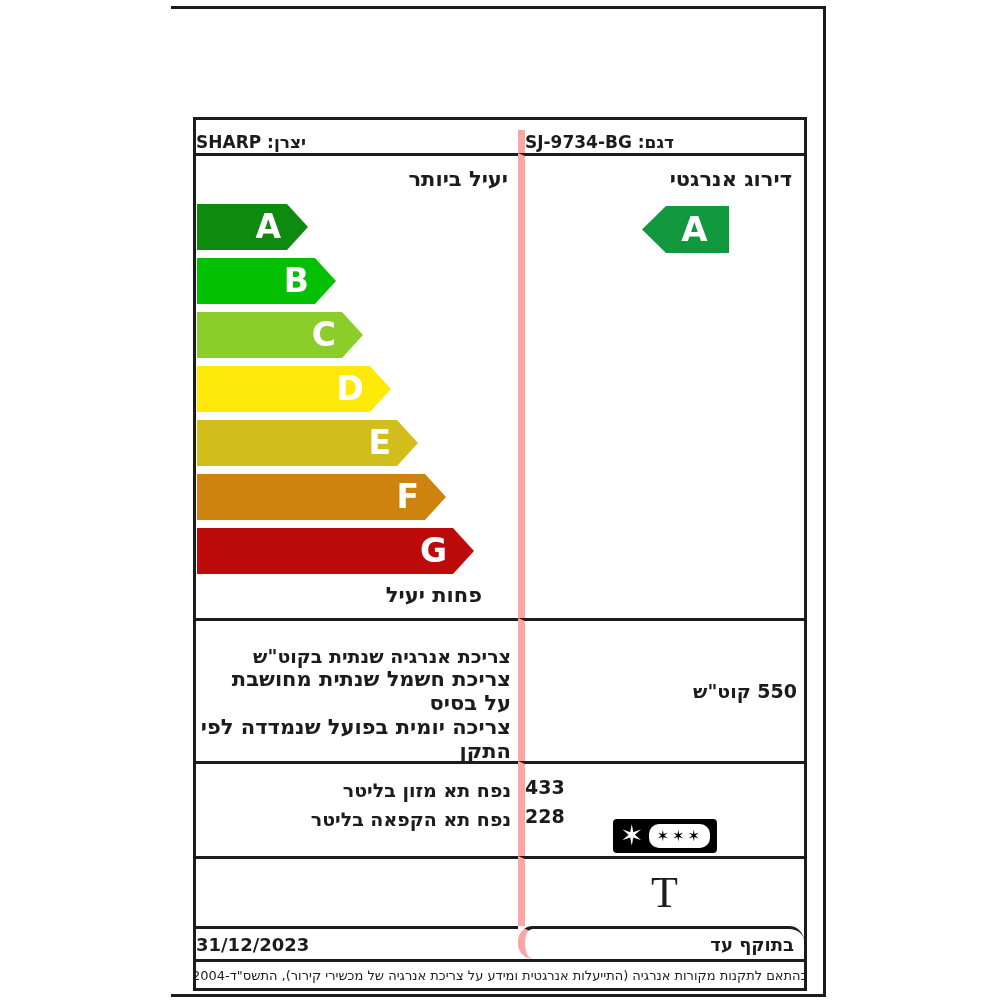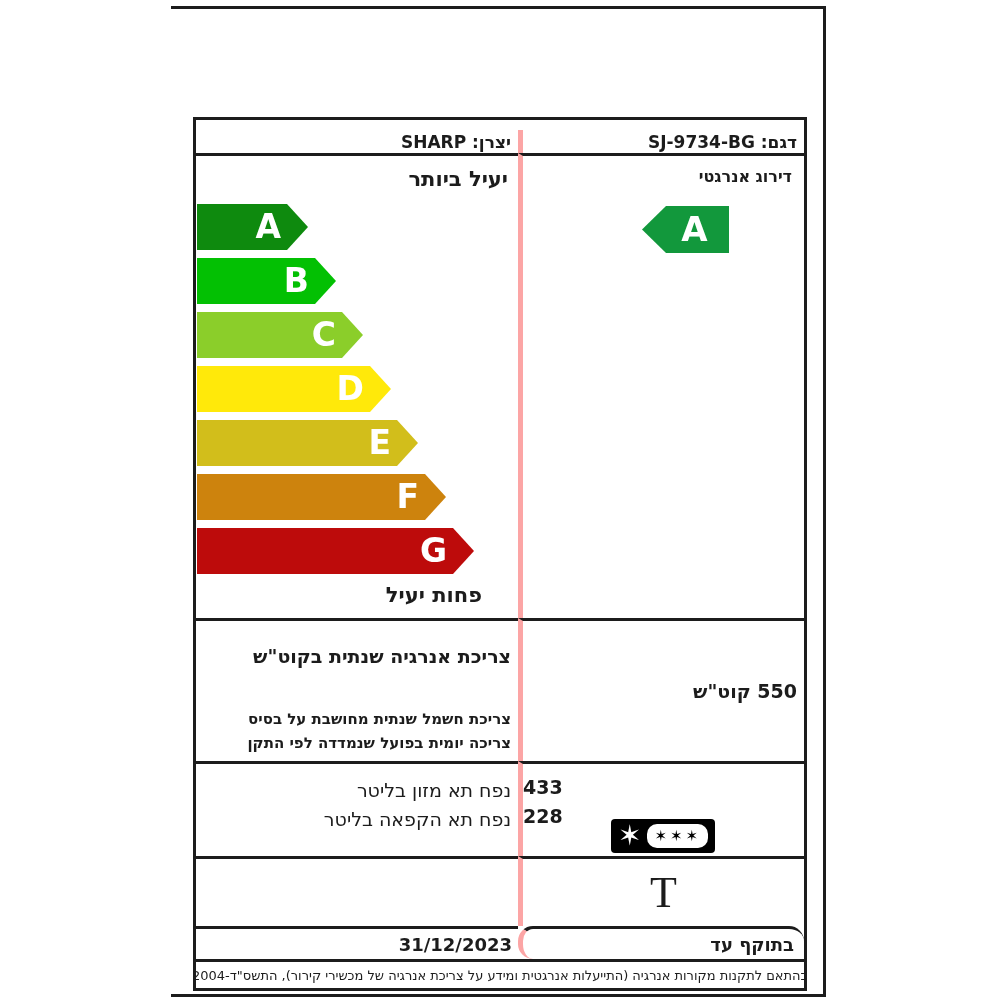--- a/index.html
+++ b/index.html
@@ -10,59 +10,59 @@
                border-top:3px solid #1c1c1c;border-right:3px solid #1c1c1c;border-bottom:3px solid #1c1c1c;}
   #page-title{position:absolute;left:242px;top:42px;width:400px;text-align:center;
               font-size:40px;font-weight:bold;direction:rtl;}
   
   #label-table{position:absolute;left:193px;top:117px;width:614px;height:874px;
                box-sizing:border-box;border:3px solid #1c1c1c;background:#fff;
                display:grid;grid-template-columns:322px 1fr;
                grid-template-rows:33px 465px 143px 95px 70px 33px auto;}
   .cell{box-sizing:border-box;position:relative;overflow:hidden;}
   .bt{border-top:3px solid #1c1c1c;}
-  .bl{border-left:5px solid #fca5a5;}
+  .bl{border-left:7px solid #fca5a5;}
   .rtl{direction:rtl;}
   .hdr-cell{font-size:17px;font-weight:bold;display:flex;align-items:center;
             justify-content:flex-start;padding:0 7px 0 0;}
-  .hdr-cell.rtl{justify-content:flex-start;margin-top:10px;}
+  .hdr-cell.rtl{justify-content:flex-end;margin-top:10px;}
   
   .scale-caption{position:absolute;font-size:21px;font-weight:bold;direction:rtl;}
   #most-efficient{top:11px;right:10px;}
   #least-efficient{top:427px;right:36px;}
   .eff-bar{position:absolute;left:1px;height:46px;box-sizing:border-box;
            clip-path:polygon(0 0,calc(100% - 21px) 0,100% 50%,calc(100% - 21px) 100%,0 100%);
            color:#ffffff;font-weight:bold;font-size:33px;line-height:46px;
            text-align:right;padding-right:27px;}
   
-  #rating-label{position:absolute;top:11px;right:12px;font-size:16px;font-weight:bold;direction:rtl;}
+  #rating-label{position:absolute;top:11px;right:12px;font-size:21px;font-weight:bold;direction:rtl;}
   #rating-arrow{position:absolute;top:50px;right:75px;width:87px;height:47px;box-sizing:border-box;
                 clip-path:polygon(0 50%,24px 0,100% 0,100% 100%,24px 100%);
                 color:#fff;font-size:34px;font-weight:bold;line-height:47px;
                 text-align:center;padding-left:18px;}
   
   #consumption-cell{display:flex;flex-direction:column;padding:24px 7px 6px 4px;text-align:right;}
   #consumption-title{font-size:19px;font-weight:bold;}
-  #consumption-notes{margin-top:auto;font-size:15px;font-weight:bold;line-height:24px;}
+  #consumption-notes{margin-top:auto;font-size:21px;font-weight:bold;line-height:24px;}
   #consumption-value-cell{display:flex;align-items:center;justify-content:flex-start;
                           padding-right:7px;font-size:19px;font-weight:bold;}
   
-  .vol-lines{padding:12px 7px 0 0;text-align:right;font-size:19px;font-weight:normal;line-height:29px;}
+  .vol-lines{padding:12px 7px 0 0;text-align:right;font-size:19px;font-weight:bold;line-height:29px;}
   .vol-values{padding:9px 5px 0 0;font-size:19px;font-weight:bold;line-height:29px;}
   #freezer-stars{position:absolute;left:88px;top:55px;width:104px;height:34px;background:#000;
                  border-radius:4px;display:flex;align-items:center;}
   #big-star{color:#fff;font-size:28px;line-height:34px;margin-left:7px;}
   #star-box{background:#fff;border-radius:10px;height:24px;margin-left:6px;padding:0 7px;
             display:flex;align-items:center;color:#000;font-size:15px;letter-spacing:3px;line-height:24px;}
   
   #climate-cell{display:flex;align-items:center;justify-content:center;
                 font-family:"Liberation Serif","DejaVu Serif",serif;font-size:44px;}
   
   .validity-cell{display:flex;align-items:center;font-size:18px;font-weight:bold;}
-  #validity-date{justify-content:flex-end;padding-right:6px;}
+  #validity-date{padding-right:6px;}
   #validity-label{justify-content:flex-start;padding-right:10px;border-radius:15px;}
   
   #regulation-cell{grid-column:1 / 3;display:flex;align-items:center;justify-content:center;
                    font-size:13px;direction:rtl;white-space:nowrap;}
 </style>
 </head>
 <body>
 
 <div id="screen">
 

